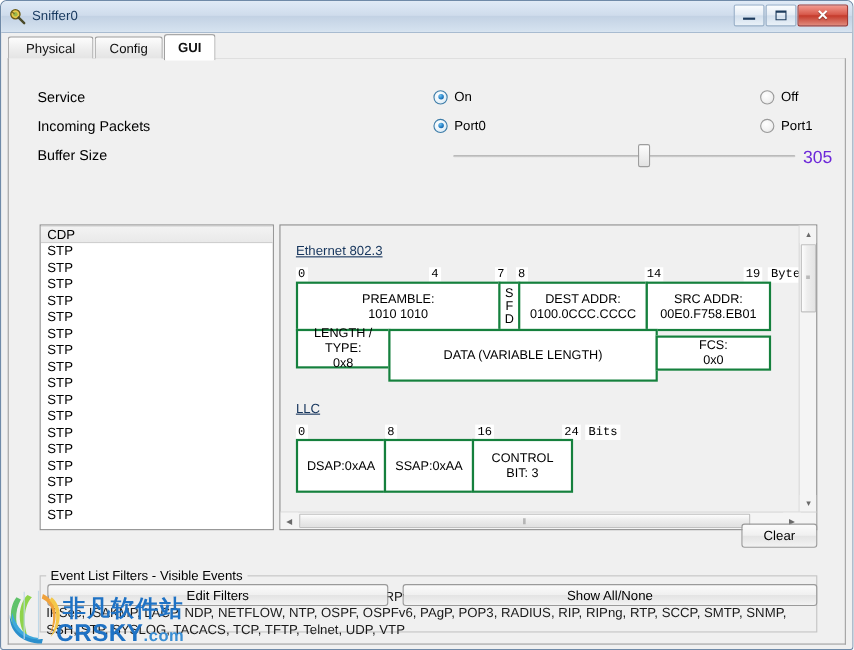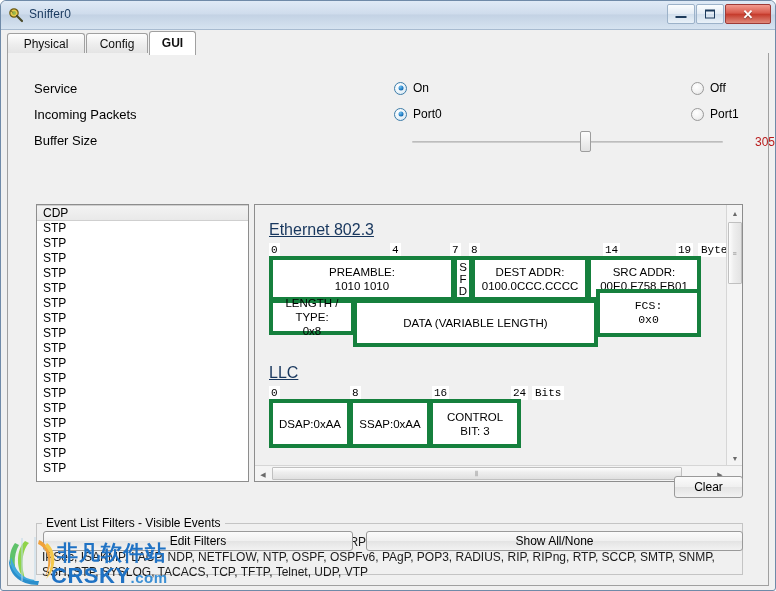--- a/index.html
+++ b/index.html
@@ -120,21 +120,21 @@
   .slider-track {
     position: absolute; height: 2px;
     background: linear-gradient(180deg,#b4b4b4,#d6d6d6);
     border-radius: 1px;
   }
   .slider-thumb {
     position: absolute; width: 11px; height: 21px;
     background: linear-gradient(180deg,#fdfdfd 0%,#f0f0f0 50%,#e2e2e2 100%);
     border: 1px solid #9d9d9d; border-radius: 2px;
   }
-  .slider-value { position: absolute; font-size: 12px; color: #b91c1c; margin-left: 25px; }
+  .slider-value { position: absolute; font-size: 16px; color: #6d28d9; }
 
   
   .listbox {
     position: absolute; left: 28px; top: 151px;
     width: 213px; height: 278px;
     background: #ffffff;
     border: 1px solid #8d8d8d;
     overflow: hidden;
   }
   .listitem {
@@ -152,36 +152,36 @@
   .diagpanel {
     position: absolute; left: 246px; top: 151px;
     width: 489px; height: 278px;
     background: #f0f0f0;
     border: 1px solid #8d8d8d;
     overflow: hidden;
   }
   .diag-inner { position: absolute; left: 0; top: 0; width: 472px; height: 261px; }
 
   .diag-title {
-    position: absolute; font-size: 16px; color: #17365d;
+    position: absolute; font-size: 12px; color: #17365d;
     text-decoration: underline; cursor: default;
   }
   .bytemark {
     position: absolute; font-family: "Liberation Mono", monospace;
     font-size: 11px; color: #000;
     background: #ffffff; padding: 1px 2px; line-height: 12px;
   }
   .unitlbl {
     position: absolute; font-family: "Liberation Mono", monospace;
     font-size: 11px; color: #000; background: #ffffff; padding: 1px 3px; line-height: 12px;
   }
   .fbox {
     position: absolute;
     background: #ffffff;
-    border: 4px solid #15803d;
+    border: 2px solid #15803d;
     font-size: 11.5px; color: #000;
     display: flex; align-items: center; justify-content: center;
     text-align: center; line-height: 14px;
     cursor: default;
   }
   .fbox.vert { letter-spacing: 0; line-height: 12px; }
 
   
   .vscroll {
     position: absolute; right: 0; top: 0;
@@ -331,39 +331,39 @@
     </div>
 
     <div class="diagpanel">
       <div class="diag-inner">
 
         <div class="diag-title" style="left:14px; top:16px;">Ethernet 802.3</div>
         <div class="bytemark" style="left:14px; top:38px;">0</div>
         <div class="bytemark" style="left:135px; top:38px;">4</div>
         <div class="bytemark" style="left:195px; top:38px;">7</div>
         <div class="bytemark" style="left:214px; top:38px;">8</div>
-        <div class="bytemark" style="left:348px; top:38px;">14</div>
+        <div class="bytemark" style="left:331px; top:38px;">14</div>
         <div class="bytemark" style="left:421px; top:38px;">19</div>
         <div class="unitlbl" style="left:443px; top:38px;">Bytes</div>
 
         <div class="fbox" style="left:14px; top:51px; width:186px; height:45px; white-space:pre-line;">PREAMBLE:
 1010 1010</div>
         <div class="fbox vert" style="left:198px; top:51px; width:20px; height:45px; white-space:pre-line;">S
 F
 D</div>
         <div class="fbox" style="left:216px; top:51px; width:118px; height:45px; white-space:pre-line;">DEST ADDR:
 0100.0CCC.CCCC</div>
         <div class="fbox" style="left:332px; top:51px; width:114px; height:45px; white-space:pre-line;">SRC ADDR:
 00E0.F758.EB01</div>
 
         <div class="fbox" style="left:14px; top:94px; width:86px; height:36px; white-space:pre-line;">LENGTH /
 TYPE:
 0x8</div>
         <div class="fbox" style="left:98px; top:94px; width:245px; height:48px; white-space:pre-line;">DATA (VARIABLE LENGTH)</div>
-        <div class="fbox" style="left:341px; top:84px; width:105px; height:48px; white-space:pre-line;font-family:Liberation Mono, monospace;">FCS:
+        <div class="fbox" style="left:341px; top:100px; width:105px; height:32px; white-space:pre-line;">FCS:
 0x0</div>
 
         <div class="diag-title" style="left:14px; top:159px;">LLC</div>
         <div class="bytemark" style="left:14px; top:181px;">0</div>
         <div class="bytemark" style="left:95px; top:181px;">8</div>
         <div class="bytemark" style="left:177px; top:181px;">16</div>
         <div class="bytemark" style="left:256px; top:181px;">24</div>
         <div class="unitlbl" style="left:277px; top:181px;">Bits</div>
 
         <div class="fbox" style="left:14px; top:194px; width:82px; height:49px;">DSAP:0xAA</div>

